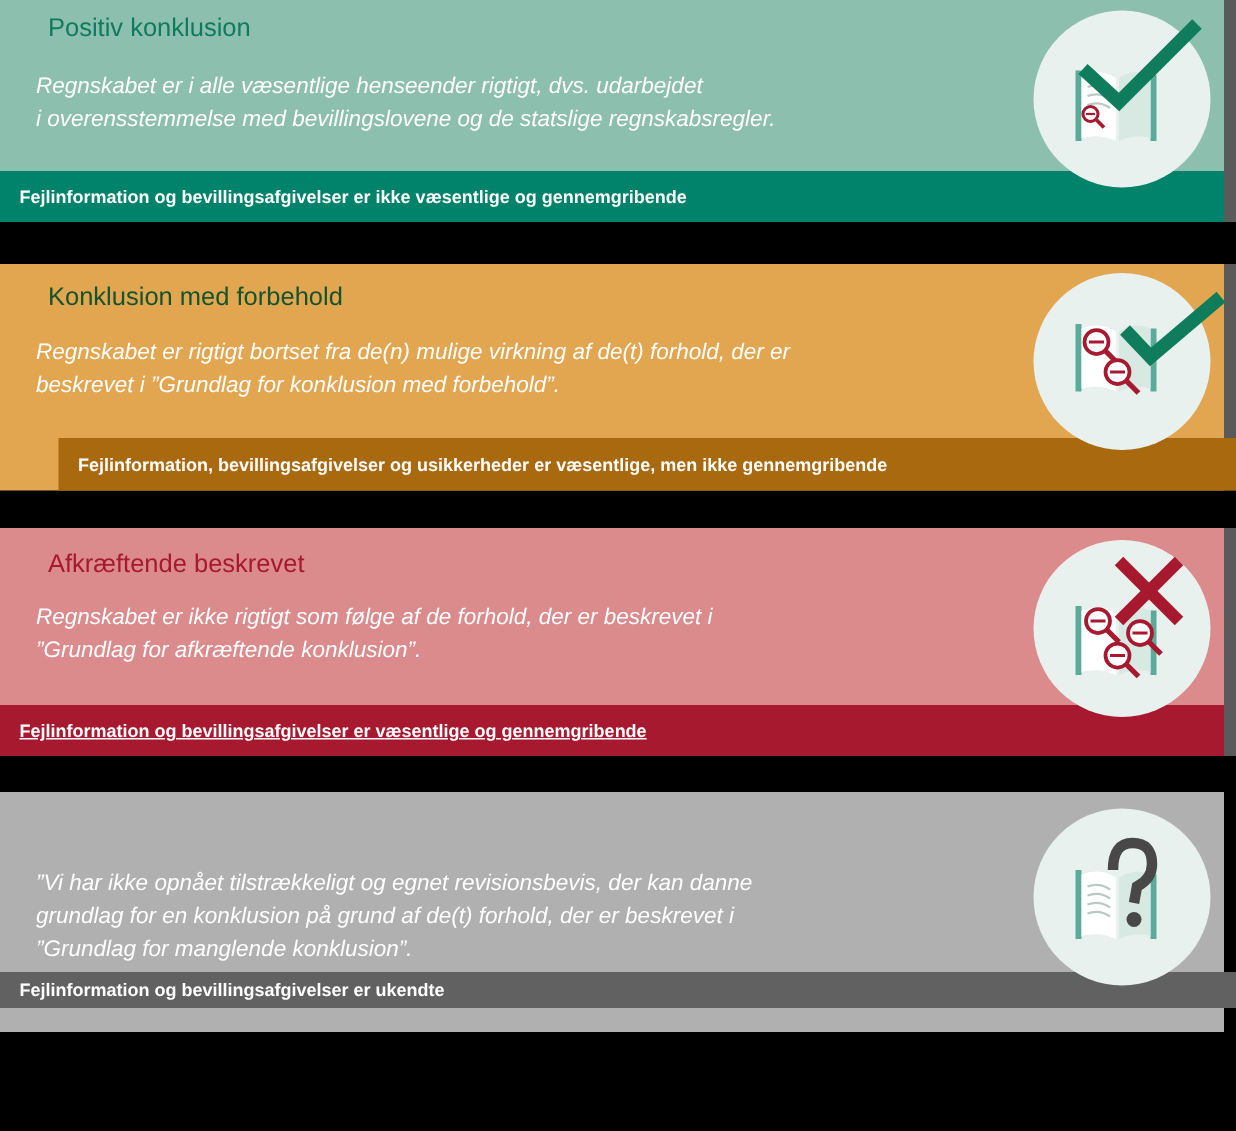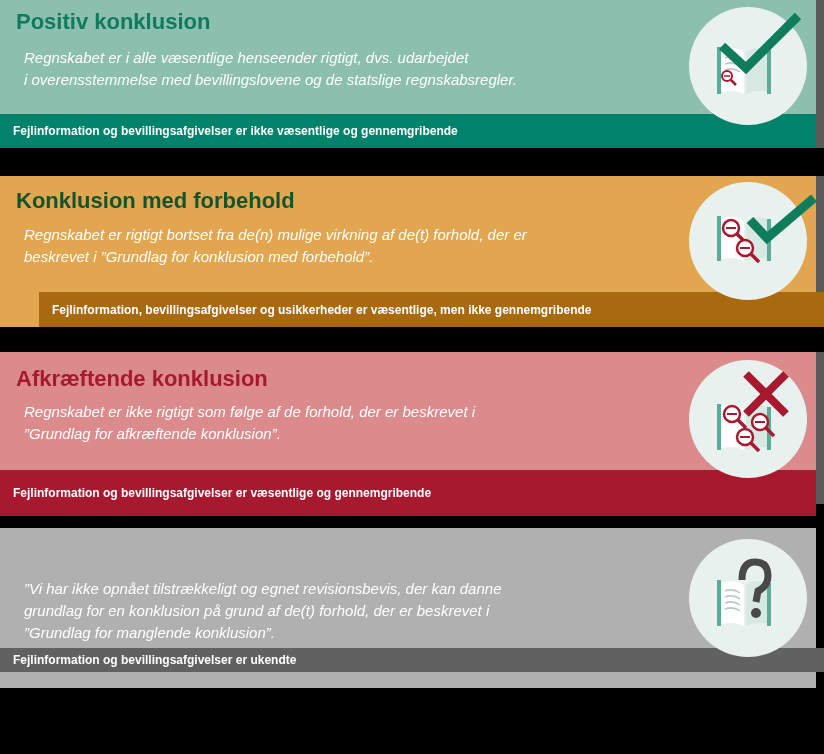--- a/index.html
+++ b/index.html
@@ -1,20 +1,20 @@
 <!DOCTYPE html>
 <html><head>
 <meta charset="utf-8">
 <style>
   html, body { margin:0; padding:0; }
   body { width:824px; height:754px; background:#000; position:relative; overflow:hidden;
          font-family:"Liberation Sans", sans-serif; }
   .panel { position:absolute; left:0; width:816px; overflow:visible; }
   .panel .shadow { position:absolute; right:-8px; top:0; width:8px; background:#5a5a5a; }
-  .title { position:absolute; left:16px; font-weight:bold; font-size:22px; }
+  .title { position:absolute; left:32px; font-weight:normal; font-size:17px; }
   .body { position:absolute; left:24px; font-size:15px; line-height:22px; color:#fff; white-space:pre-line;font-style:italic; }
   .bar { position:absolute; left:0; width:816px; color:#fff; font-weight:bold; font-size:12px;
          box-sizing:border-box; padding-left:13px; display:flex; align-items:center; }
   .circle { position:absolute; width:118px; height:118px; border-radius:50%; background:#e9f1ef; }
   .icon { position:absolute; }
 </style>
 </head>
 <body>
 
 <div class="panel" style="top:0;height:148px;background:#8dbfae;">
@@ -54,24 +54,24 @@
     <line x1="27" y1="46" x2="36" y2="55" stroke="#a6192e" stroke-width="3.5"></line>
     <circle cx="35" cy="60" r="8" fill="#fff" stroke="#a6192e" stroke-width="2.5"></circle>
     <line x1="30" y1="60" x2="40" y2="60" stroke="#a6192e" stroke-width="2"></line>
     <line x1="41" y1="66" x2="49" y2="74" stroke="#a6192e" stroke-width="3.5"></line>
     <polyline points="40,32 57,50 104,10" fill="none" stroke="#0f7c5c" stroke-width="9"></polyline>
   </svg>
 </div>
 
 <div class="panel" style="top:352px;height:152px;background:#db8b8b;">
   <div class="shadow" style="height:152px;"></div>
-  <div class="title" style="top:14px;color:#a6192e;">Afkræftende konklusion</div>
+  <div class="title" style="top:14px;color:#a6192e;">Afkræftende beskrevet</div>
   <div class="body" style="top:49px;">Regnskabet er ikke rigtigt som følge af de forhold, der er beskrevet i
 ”Grundlag for afkræftende konklusion”.</div>
-  <div class="bar" style="top:118px;height:46px;background:#a6192e;">Fejlinformation og bevillingsafgivelser er væsentlige og gennemgribende</div>
+  <div class="bar" style="top:118px;height:34px;background:#a6192e;text-decoration:underline;">Fejlinformation og bevillingsafgivelser er væsentlige og gennemgribende</div>
   <div class="circle" style="left:689px;top:8px;"></div>
   <svg class="icon" style="left:710px;top:12px;" width="110" height="100" viewBox="0 0 110 100">
     <rect x="7" y="40" width="4" height="46" fill="#5aab97"></rect>
     <rect x="57" y="43" width="4" height="43" fill="#5aab97"></rect>
     <path d="M11 43 Q24 38 34 45 L34 86 Q24 81 11 84 Z" fill="#fff"></path>
     <path d="M36 45 Q46 38 57 43 L57 84 Q46 81 36 86 Z" fill="#d8e8e3"></path>
     <line x1="36" y1="10" x2="76" y2="50" stroke="#a6192e" stroke-width="8"></line>
     <line x1="76" y1="10" x2="36" y2="50" stroke="#a6192e" stroke-width="8"></line>
     <circle cx="22" cy="50" r="8" fill="#fff" stroke="#a6192e" stroke-width="2.5"></circle>
     <line x1="17" y1="50" x2="27" y2="50" stroke="#a6192e" stroke-width="2"></line>

